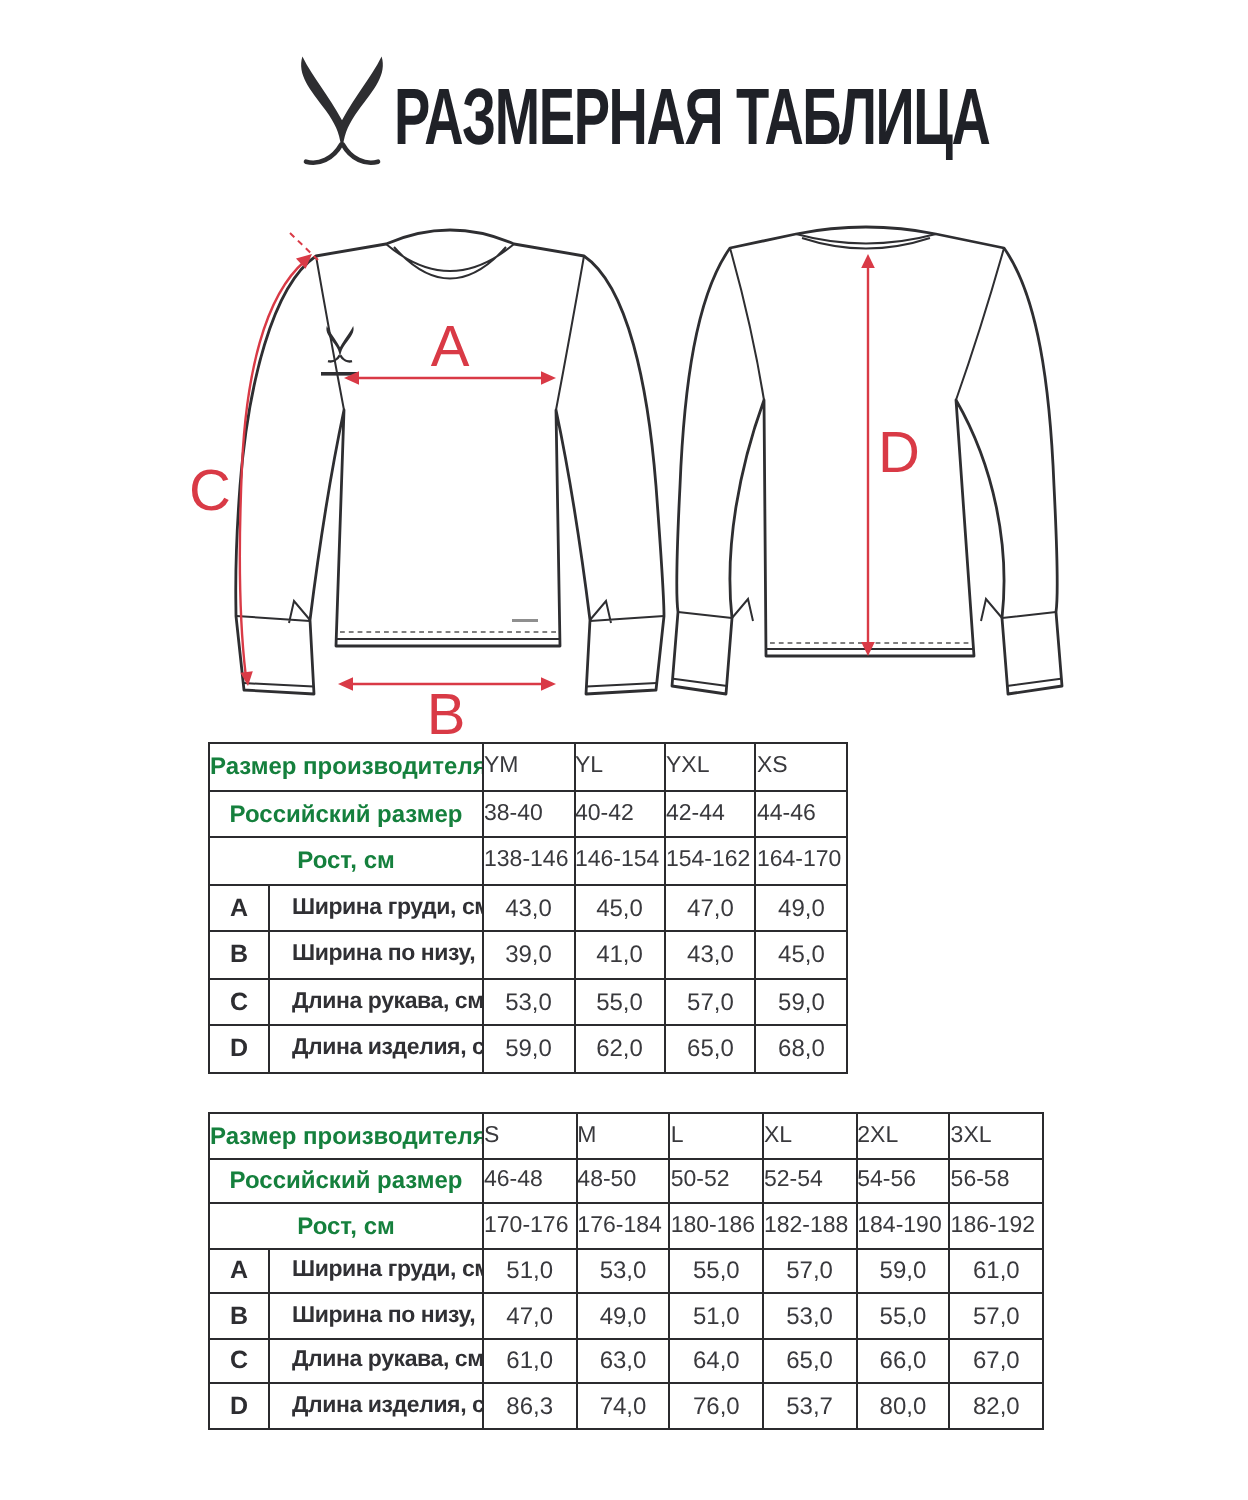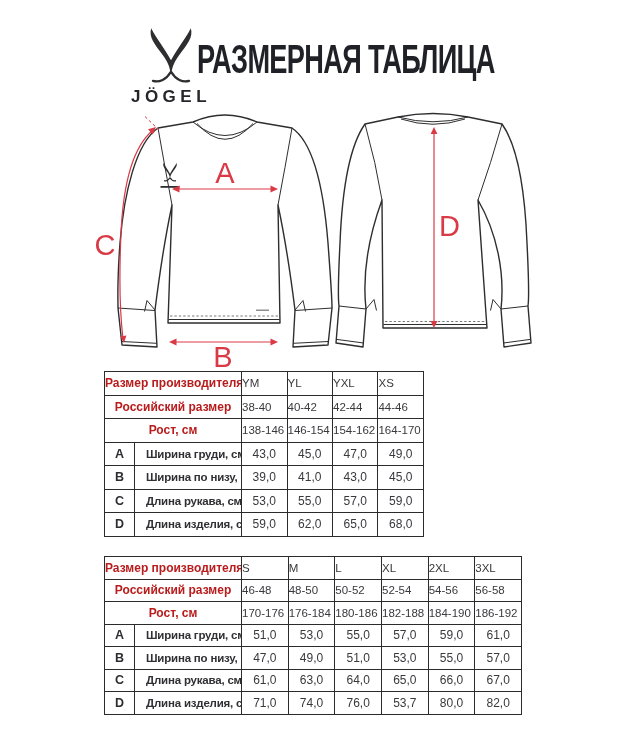--- a/index.html
+++ b/index.html
@@ -30,42 +30,41 @@
   .gray-fill{fill:#8f8f8f;stroke:none;}
 
   
   .size-table{position:absolute;border-collapse:collapse;table-layout:fixed;background:#fff;}
   #table1{left:104px;top:371px;width:320px;}
   #table2{left:104px;top:556px;width:418px;}
   .size-table td{border:1.5px solid #2b2b2e;padding:0;vertical-align:middle;
                  white-space:nowrap;overflow:hidden;}
   #table1 td{height:22.5px;}
   #table2 td{height:21.5px;}
-  td.h-label{font-weight:700;text-align:center;font-size:12px;color:#b91c1c;}
+  td.h-label{font-weight:700;text-align:center;font-size:12px;color:#15803d;}
   td.h-val{font-size:11.5px;color:#39393d;}
   td.letter{font-weight:700;text-align:center;font-size:12.5px;color:#2d2d31;}
   td.r-label{font-weight:700;text-align:left;font-size:11.5px;letter-spacing:-0.2px;
              padding-left:11px;color:#303034;margin-top:20px;}
   td.val{text-align:center;font-size:12px;color:#39393d;}
   col.c-letter{width:30px;}
   col.c-label{width:107px;}
 </style>
 </head>
 <body>
 
 <div class="page">
 
   <div class="logo-wrap">
     <svg class="logo-mark" width="54" height="58" viewBox="0 0 60 64" aria-hidden="true">
       <path class="ink-fill" d="M 8,0 C 5,10 12,18 21,30 C 26,37 28.5,42 29.5,50 L 30.5,50
                C 31.5,42 34,37 39,30 C 48,18 55,10 52,0
                C 46,12 37.5,21.5 30,35.5 C 22.5,21.5 14,12 8,0 Z"></path>
       <path d="M 29.5,49 C 25,57 17,60.5 10,58.5 M 30.5,49 C 35,57 43,60.5 50,58.5" fill="none" stroke="#2e2e31" stroke-width="2.6" stroke-linecap="round"></path>
     </svg>
-    <span class="logo-text">JÖGEL</span>
   </div>
   <div class="title">РАЗМЕРНАЯ ТАБЛИЦА</div>
 
   <svg id="front-shirt" class="shirt-svg" width="280" height="272" viewBox="0 0 280 272">
     <path class="outline" d="M 98,25 L 133,19 Q 165,5 197,19 L 232,25
              C 254,40 264,90 268,140 C 271,180 272,196 272,205
              L 268,242 L 233,244 L 235,207
              C 231,175 225,135 218,102
              L 220,220 L 108,220 L 112,102
              C 105,135 99,175 95,207
@@ -267,21 +266,21 @@
           <td class="val">61,0</td>
           <td class="val">63,0</td>
           <td class="val">64,0</td>
           <td class="val">65,0</td>
           <td class="val">66,0</td>
           <td class="val">67,0</td>
         </tr>
         <tr>
           <td class="letter">D</td>
           <td class="r-label">Длина изделия, см</td>
-          <td class="val">71,0</td>
+          <td class="val">86,3</td>
           <td class="val">74,0</td>
           <td class="val">76,0</td>
           <td class="val">53,7</td>
           <td class="val">80,0</td>
           <td class="val">82,0</td>
         </tr>
       </tbody>
   </table>
 
 </div>

